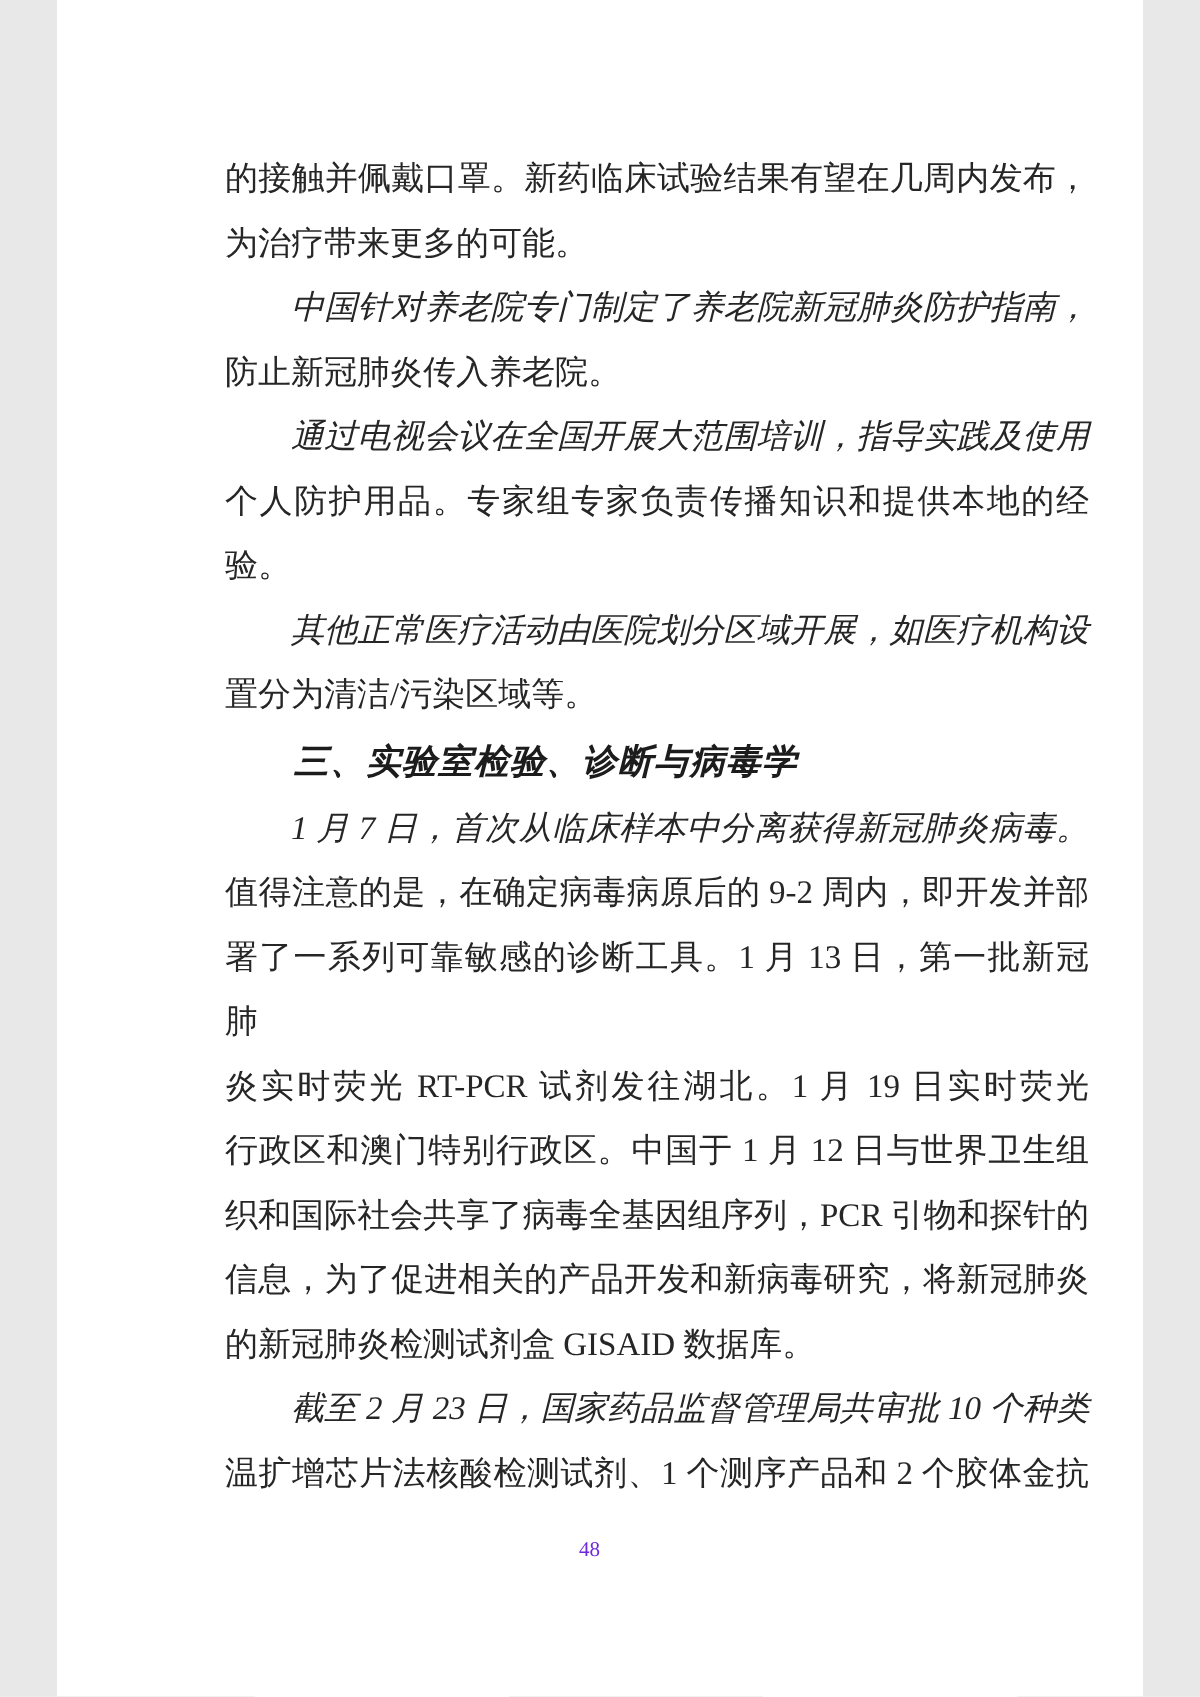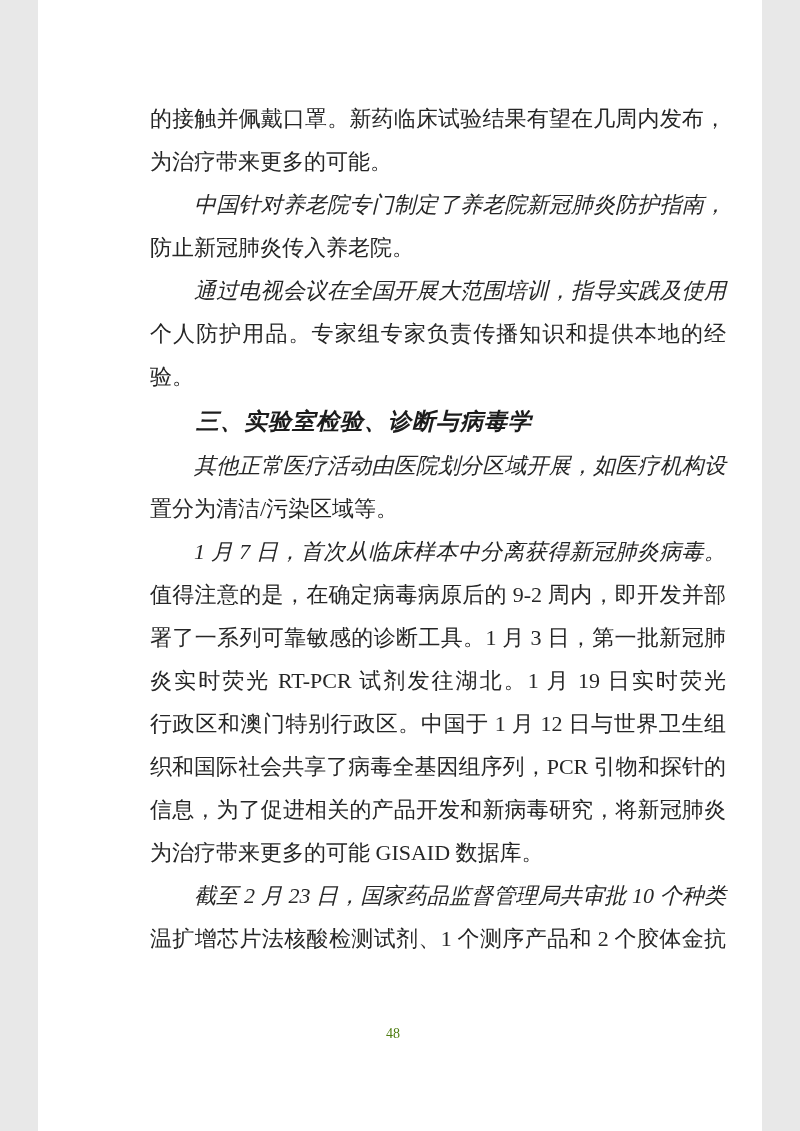--- a/index.html
+++ b/index.html
@@ -51,21 +51,21 @@
     letter-spacing: 1px;
     text-align-last: start;
   }
   .page-number {
     position: absolute;
     left: 0;
     right: 14px;
     top: 1026px;
     text-align: center;
     font-size: 14px;
-    color: #4d7c0f;
+    color: #6d28d9;
     font-family: "Liberation Serif", serif;
   }
 </style>
 </head>
 <body>
 
 <div class="page">
   <div class="content">
       <div class="para body">
         <div class="line first">的接触并佩戴口罩。新药临床试验结果有望在几周内发布，</div>
@@ -73,36 +73,36 @@
       </div>
       <div class="para body indent">
         <div class="line first">中国针对养老院专门制定了养老院新冠肺炎防护指南，</div>
         <div class="line last">防止新冠肺炎传入养老院。</div>
       </div>
       <div class="para body indent">
         <div class="line first">通过电视会议在全国开展大范围培训，指导实践及使用</div>
         <div class="line">个人防护用品。专家组专家负责传播知识和提供本地的经</div>
         <div class="line last">验。</div>
       </div>
+      <div class="para body indent">
+        <div class="line first">其他正常医疗活动由医院划分区域开展，如医疗机构设</div>
+        <div class="line last">置分为清洁/污染区域等。</div>
+      </div>
       <div class="para heading indent">
         <div class="line first last">三、实验室检验、诊断与病毒学</div>
       </div>
       <div class="para body indent">
-        <div class="line first">其他正常医疗活动由医院划分区域开展，如医疗机构设</div>
-        <div class="line last">置分为清洁/污染区域等。</div>
-      </div>
-      <div class="para body indent">
         <div class="line first">1 月 7 日，首次从临床样本中分离获得新冠肺炎病毒。</div>
         <div class="line">值得注意的是，在确定病毒病原后的 9-2 周内，即开发并部</div>
-        <div class="line">署了一系列可靠敏感的诊断工具。1 月 3 日，第一批新冠肺</div>
+        <div class="line">署了一系列可靠敏感的诊断工具。1 月 13 日，第一批新冠肺</div>
         <div class="line">炎实时荧光 RT-PCR 试剂发往湖北。1 月 19 日实时荧光</div>
         <div class="line">行政区和澳门特别行政区。中国于 1 月 12 日与世界卫生组</div>
         <div class="line">织和国际社会共享了病毒全基因组序列，PCR 引物和探针的</div>
         <div class="line">信息，为了促进相关的产品开发和新病毒研究，将新冠肺炎</div>
-        <div class="line last">为治疗带来更多的可能 GISAID 数据库。</div>
+        <div class="line last">的新冠肺炎检测试剂盒 GISAID 数据库。</div>
       </div>
       <div class="para body indent">
         <div class="line first">截至 2 月 23 日，国家药品监督管理局共审批 10 个种类</div>
         <div class="line">温扩增芯片法核酸检测试剂、1 个测序产品和 2 个胶体金抗</div>
       </div>
     </div>
   <div class="page-number">48</div>
 </div>
 
 </body></html>

